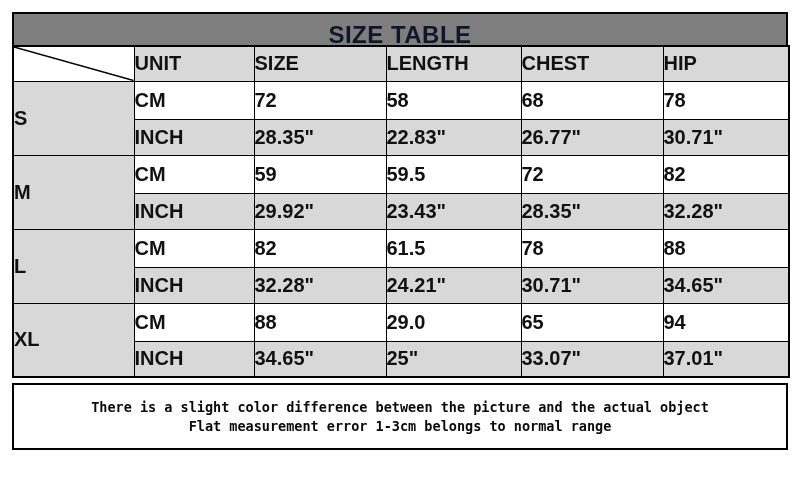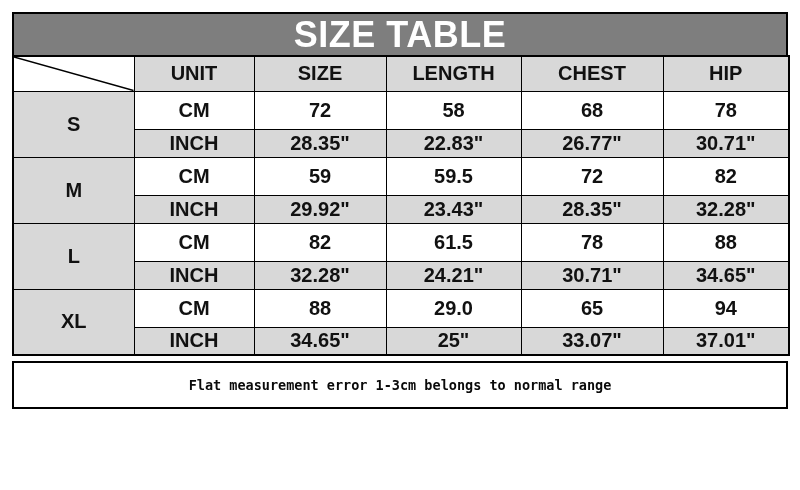--- a/index.html
+++ b/index.html
@@ -15,59 +15,59 @@
   .page {
     position: absolute;
     top: 12px;
     left: 12px;
     width: 776px;
   }
   .title-bar {
     box-sizing: border-box;
     background: #7e7e7e;
     border: 2px solid #000000;
-    height: 45px;
+    height: 35px;
     line-height: 41px;
     text-align: center;
     font-weight: bold;
-    font-size: 36px;
+    font-size: 24px;
     letter-spacing: 0.5px;
-    color: #ffffff;
+    color: #0f172a;
   }
   table.size-table {
     border-collapse: collapse;
     table-layout: fixed;
     width: 100%;
     margin-top: -2px;
     border: 2px solid #000000;
   }
   table.size-table td, table.size-table th {
     border: 1.5px solid #000000;
-    text-align: center;
+    text-align: left;
     vertical-align: middle;
     font-weight: bold;
     font-size: 20px;
     padding: 0;
     overflow: hidden;
   }
   tr.head-row { height: 35px; }
   tr.head-row th { background: #d8d8d8; font-size: 20px; }
   td.diag {
     background: #ffffff;
     position: relative;
     padding: 0;
   }
   td.diag svg {
     position: absolute;
     top: 0; left: 0;
     width: 100%; height: 100%;
     display: block;
   }
   tr.cm-row   { height: 38px; background: #ffffff; }
-  tr.inch-row { height: 28px; background: #d8d8d8; }
+  tr.inch-row { height: 36px; background: #d8d8d8; }
   td.size-label {
     background: #d8d8d8;
     font-size: 23px;
   }
   .notes {
     box-sizing: border-box;
     border: 2px solid #000000;
     margin-top: 5px;
     padding: 13px 4px 12px 4px;
     text-align: center;
@@ -170,16 +170,17 @@
       <td>INCH</td>
       <td>34.65"</td>
       <td>25"</td>
       <td>33.07"</td>
       <td>37.01"</td>
     </tr>
   </tbody>
     </table>
 
   <div class="notes">
+    <div>There is a slight color difference between the picture and the actual object</div>
     <div>Flat measurement error 1-3cm belongs to normal range</div>
   </div>
 
 </div>
 
 </body></html>

